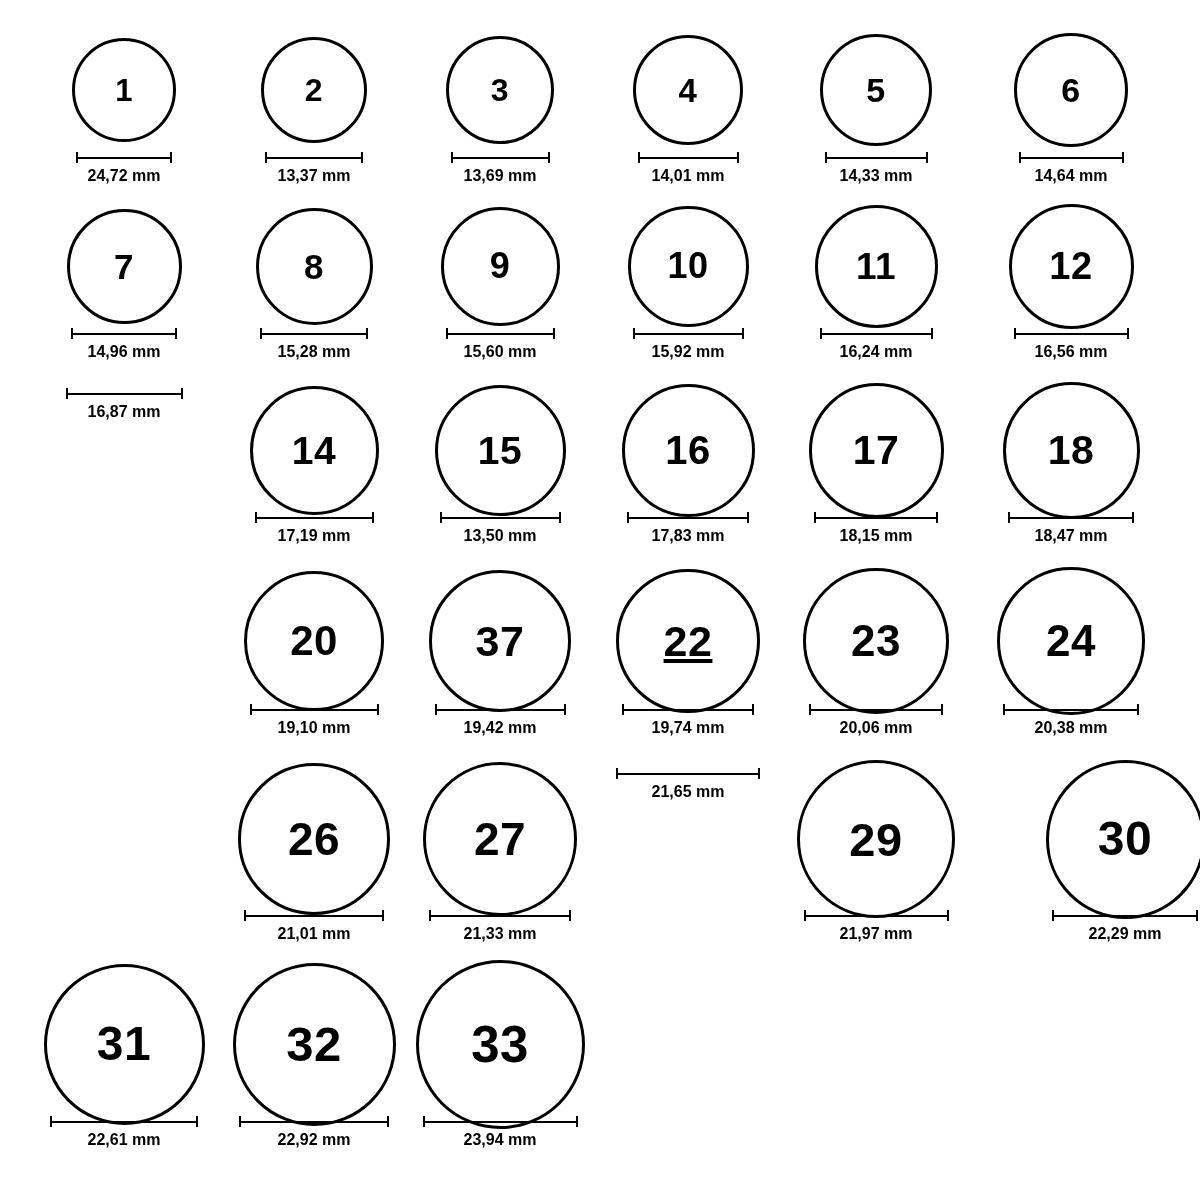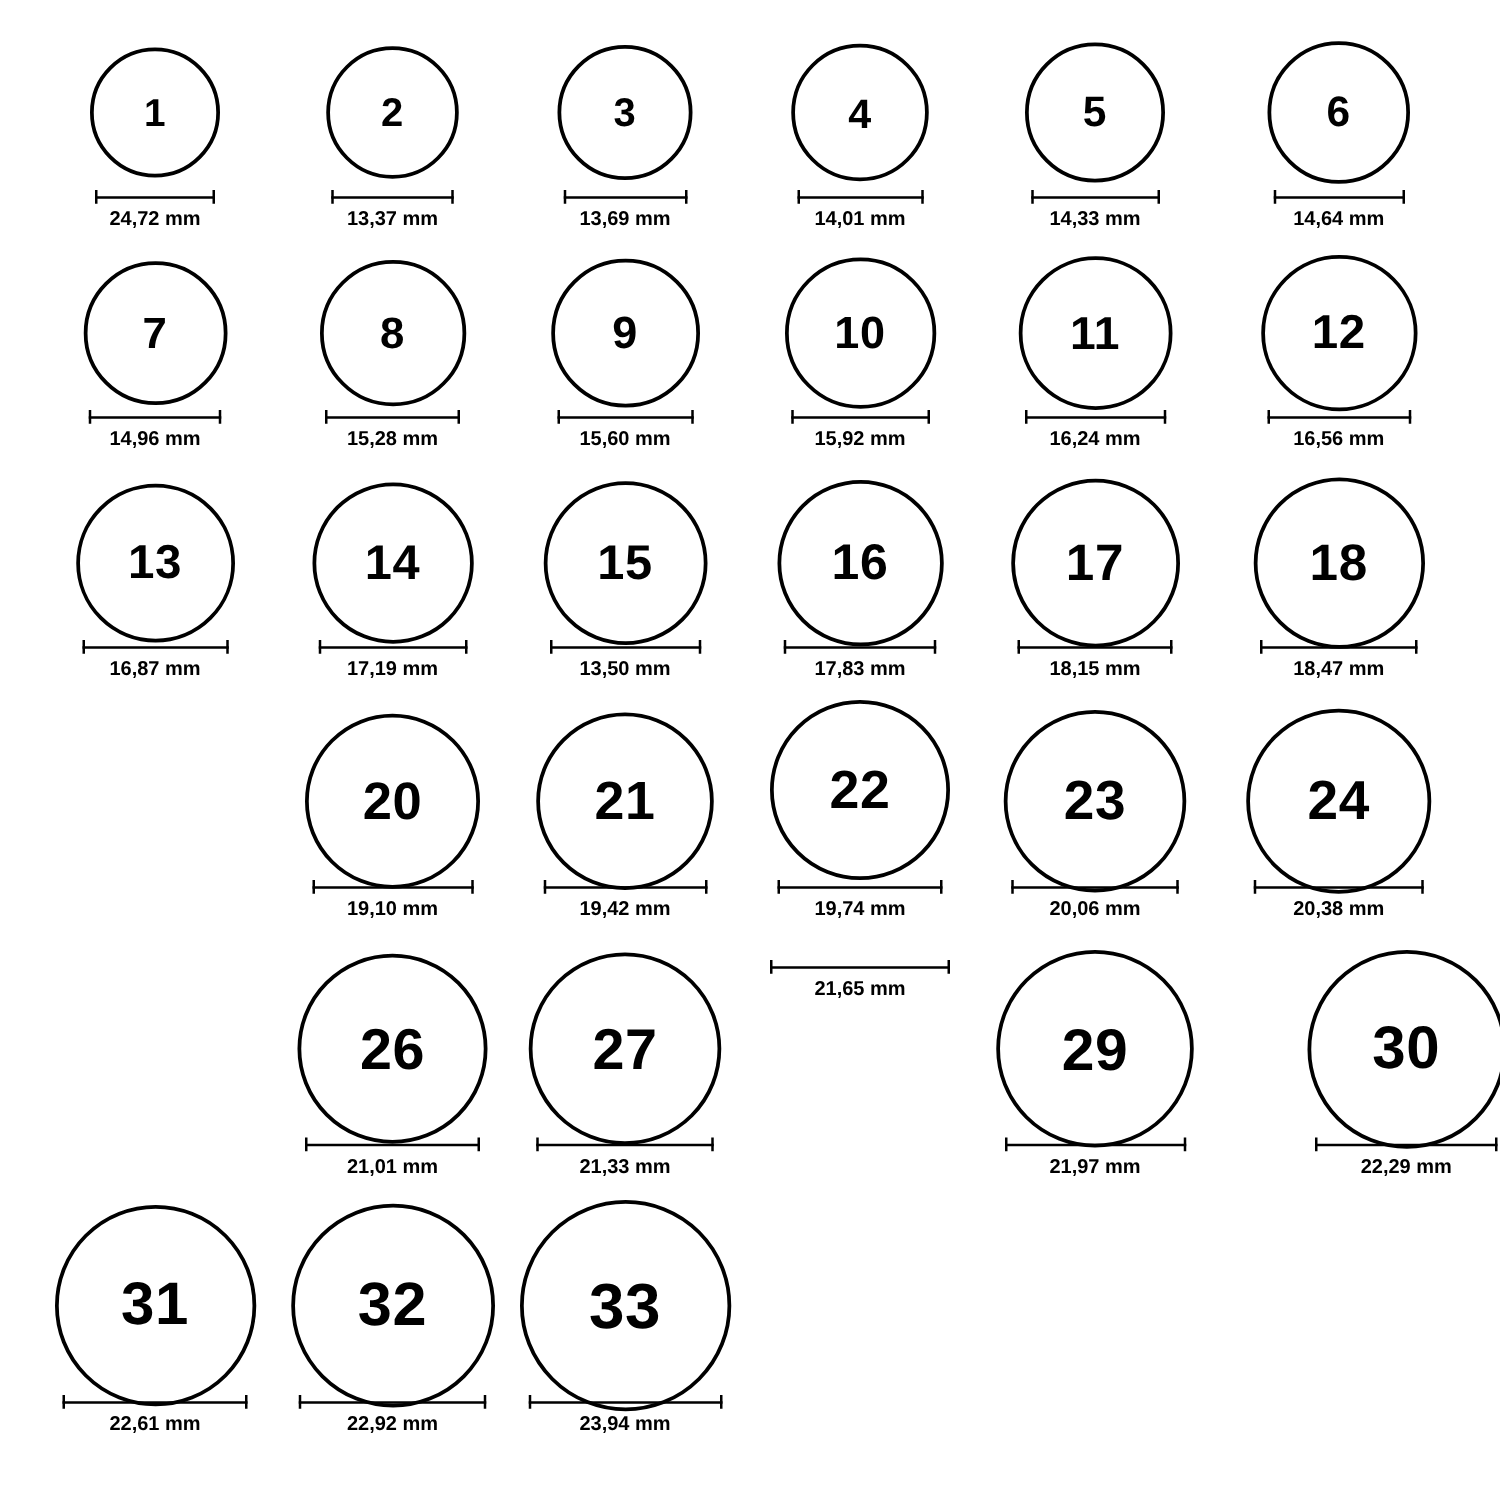--- a/index.html
+++ b/index.html
@@ -255,25 +255,20 @@
       <div class="measure-wrap">
         <div class="measure-bar" style="width: 115px;">
           <div class="line"></div>
           <div class="cap left"></div>
           <div class="cap right"></div>
         </div>
         <div class="measure-label">16,56 mm</div>
       </div>
     </div>
     <div class="size-cell" style="left: 24px; top: 388px; width: 200px;">
-      <div style="height: 124px; display: flex; align-items: center; justify-content: center;">
-        <div class="ring-circle" style="width: 127px; height: 127px;">
-          <span class="ring-number" style="font-size: 38px;">13</span>
-        </div>
-      </div>
       <div class="measure-wrap">
         <div class="measure-bar" style="width: 117px;">
           <div class="line"></div>
           <div class="cap left"></div>
           <div class="cap right"></div>
         </div>
         <div class="measure-label">16,87 mm</div>
       </div>
     </div>
     <div class="size-cell" style="left: 214px; top: 388px; width: 200px;">
@@ -362,34 +357,34 @@
           <div class="line"></div>
           <div class="cap left"></div>
           <div class="cap right"></div>
         </div>
         <div class="measure-label">19,10 mm</div>
       </div>
     </div>
     <div class="size-cell" style="left: 400px; top: 578px; width: 200px;">
       <div style="height: 126px; display: flex; align-items: center; justify-content: center;">
         <div class="ring-circle" style="width: 142px; height: 142px;">
-          <span class="ring-number" style="font-size: 43px;">21</span>
+          <span class="ring-number" style="font-size: 43px;">37</span>
         </div>
       </div>
       <div class="measure-wrap">
         <div class="measure-bar" style="width: 131px;">
           <div class="line"></div>
           <div class="cap left"></div>
           <div class="cap right"></div>
         </div>
         <div class="measure-label">19,42 mm</div>
       </div>
     </div>
     <div class="size-cell" style="left: 588px; top: 578px; width: 200px;">
-      <div style="height: 126px; display: flex; align-items: flex-end; justify-content: center;">
+      <div style="height: 126px; display: flex; align-items: center; justify-content: center; text-decoration: underline;">
         <div class="ring-circle" style="width: 144px; height: 144px;">
           <span class="ring-number" style="font-size: 43px;">22</span>
         </div>
       </div>
       <div class="measure-wrap">
         <div class="measure-bar" style="width: 132px;">
           <div class="line"></div>
           <div class="cap left"></div>
           <div class="cap right"></div>
         </div>

